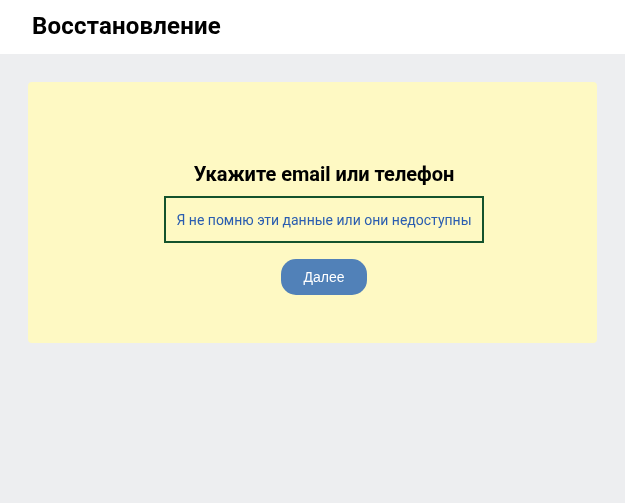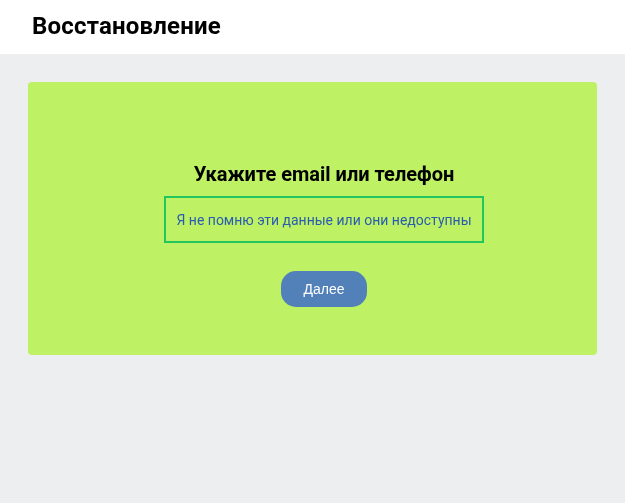--- a/index.html
+++ b/index.html
@@ -20,21 +20,21 @@
     .header h1 {
       font-size: 24px;
       font-weight: 700;
       color: #000000;
       letter-spacing: 0.2px;
     }
     .content-wrap {
       padding: 28px;
     }
     .card {
-      background: #bef264;
+      background: #fef9c3;
       border-radius: 4px;
       padding: 80px 25px 48px 48px;
       text-align: center;
     }
     .card-title {
       font-size: 20px;
       font-weight: 700;
       color: #000000;
       margin-bottom: 10px;
     }
@@ -53,22 +53,22 @@
       border: 1px solid #d3d5d7;
       border-radius: 6px;
       background: #f9f9fa;
       color: #333;
     }
     .input-field::placeholder {
       color: #99a2ad;
     }
     .forgot-link-wrap {
       width: 320px;
-      margin: 0 auto 28px auto;
-      border: 2px solid #22c55e;
+      margin: 0 auto 16px auto;
+      border: 2px solid #14532d;
       padding: 12px 8px;
     }
     .forgot-link {
       font-size: 14px;
       color: #2a5db0;
       text-decoration: none;
       cursor: pointer;
     }
     .next-button {
       display: inline-block;

